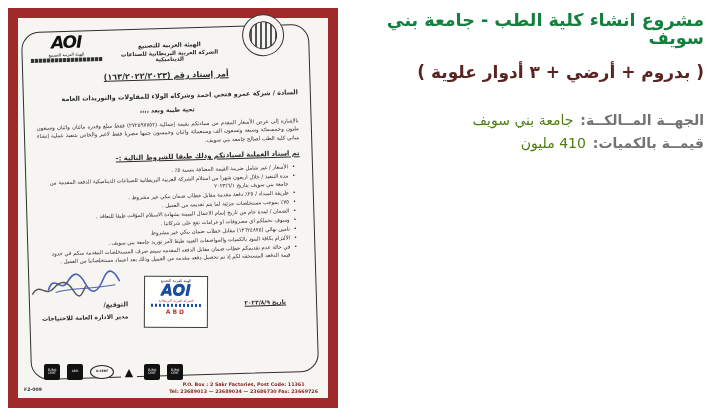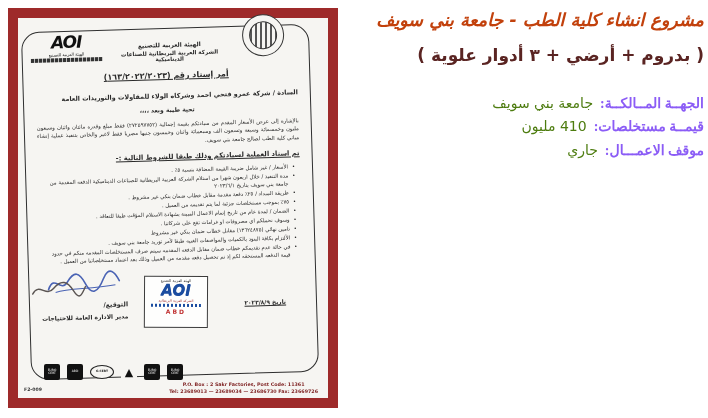--- a/index.html
+++ b/index.html
@@ -65,25 +65,25 @@
   .cert.oval{background:#f6f5f2;color:#222;border:1.2px solid #222;border-radius:50%;
         width:22px;height:12px;font-size:3px;font-weight:bold;}
   .cert.mount{background:#f6f5f2;color:#111;border:none;font-size:11px;line-height:1;}
   .form-code{position:absolute;left:6px;bottom:6px;font-size:4.6px;color:#333;font-weight:bold;}
   .addr{position:absolute;right:10px;bottom:2px;text-align:center;font-size:4.8px;line-height:1.6;
         color:#7d1f1f;font-weight:bold;}
 
   
   .panel{position:absolute;right:4px;top:0;width:352px;direction:rtl;text-align:right;
          padding-top:12px;box-sizing:border-box;}
-  .p-title{font-size:17.5px;font-weight:800;color:#c2410c;line-height:1;margin:0;font-style:italic;}
+  .p-title{font-size:17.5px;font-weight:800;color:#15803d;line-height:1;margin:0;}
   .p-sub{font-size:17px;font-weight:800;color:#5a2422;line-height:1;margin:17px 0 18px;}
   .p-rows{margin-top:28px;}
   .p-row{font-size:14px;line-height:1.62;}
-  .p-lbl{font-weight:bold;color:#8b5cf6;font-family:Liberation Serif, serif;}
+  .p-lbl{font-weight:bold;color:#737373;}
   .p-val{color:#4d7c0f;margin-inline-start:7px;}
 
   svg.ink{display:block;}
 </style>
 </head>
 <body>
 
 <div class="canvas">
 
   <div class="doc-frame">
@@ -173,21 +173,18 @@
 
   <div class="panel">
     <h1 class="p-title">مشروع انشاء كلية الطب - جامعة بني سويف</h1>
     <h2 class="p-sub">( بدروم + أرضي + ٣ أدوار علوية )</h2>
 
     <div class="p-rows">
       <div class="p-row">
         <span class="p-lbl">الجهــة المــالكــة:</span><span class="p-val">جامعة بني سويف</span>
       </div>
       <div class="p-row">
-        <span class="p-lbl">قيمــة مستخلصات:</span><span class="p-val">410 مليون</span>
-      </div>
-      <div class="p-row">
-        <span class="p-lbl">موقف الاعمـــال:</span><span class="p-val">جاري</span>
+        <span class="p-lbl">قيمــة بالكميات:</span><span class="p-val">410 مليون</span>
       </div>
     </div>
   </div>
 
 </div>
 
 </body></html>

